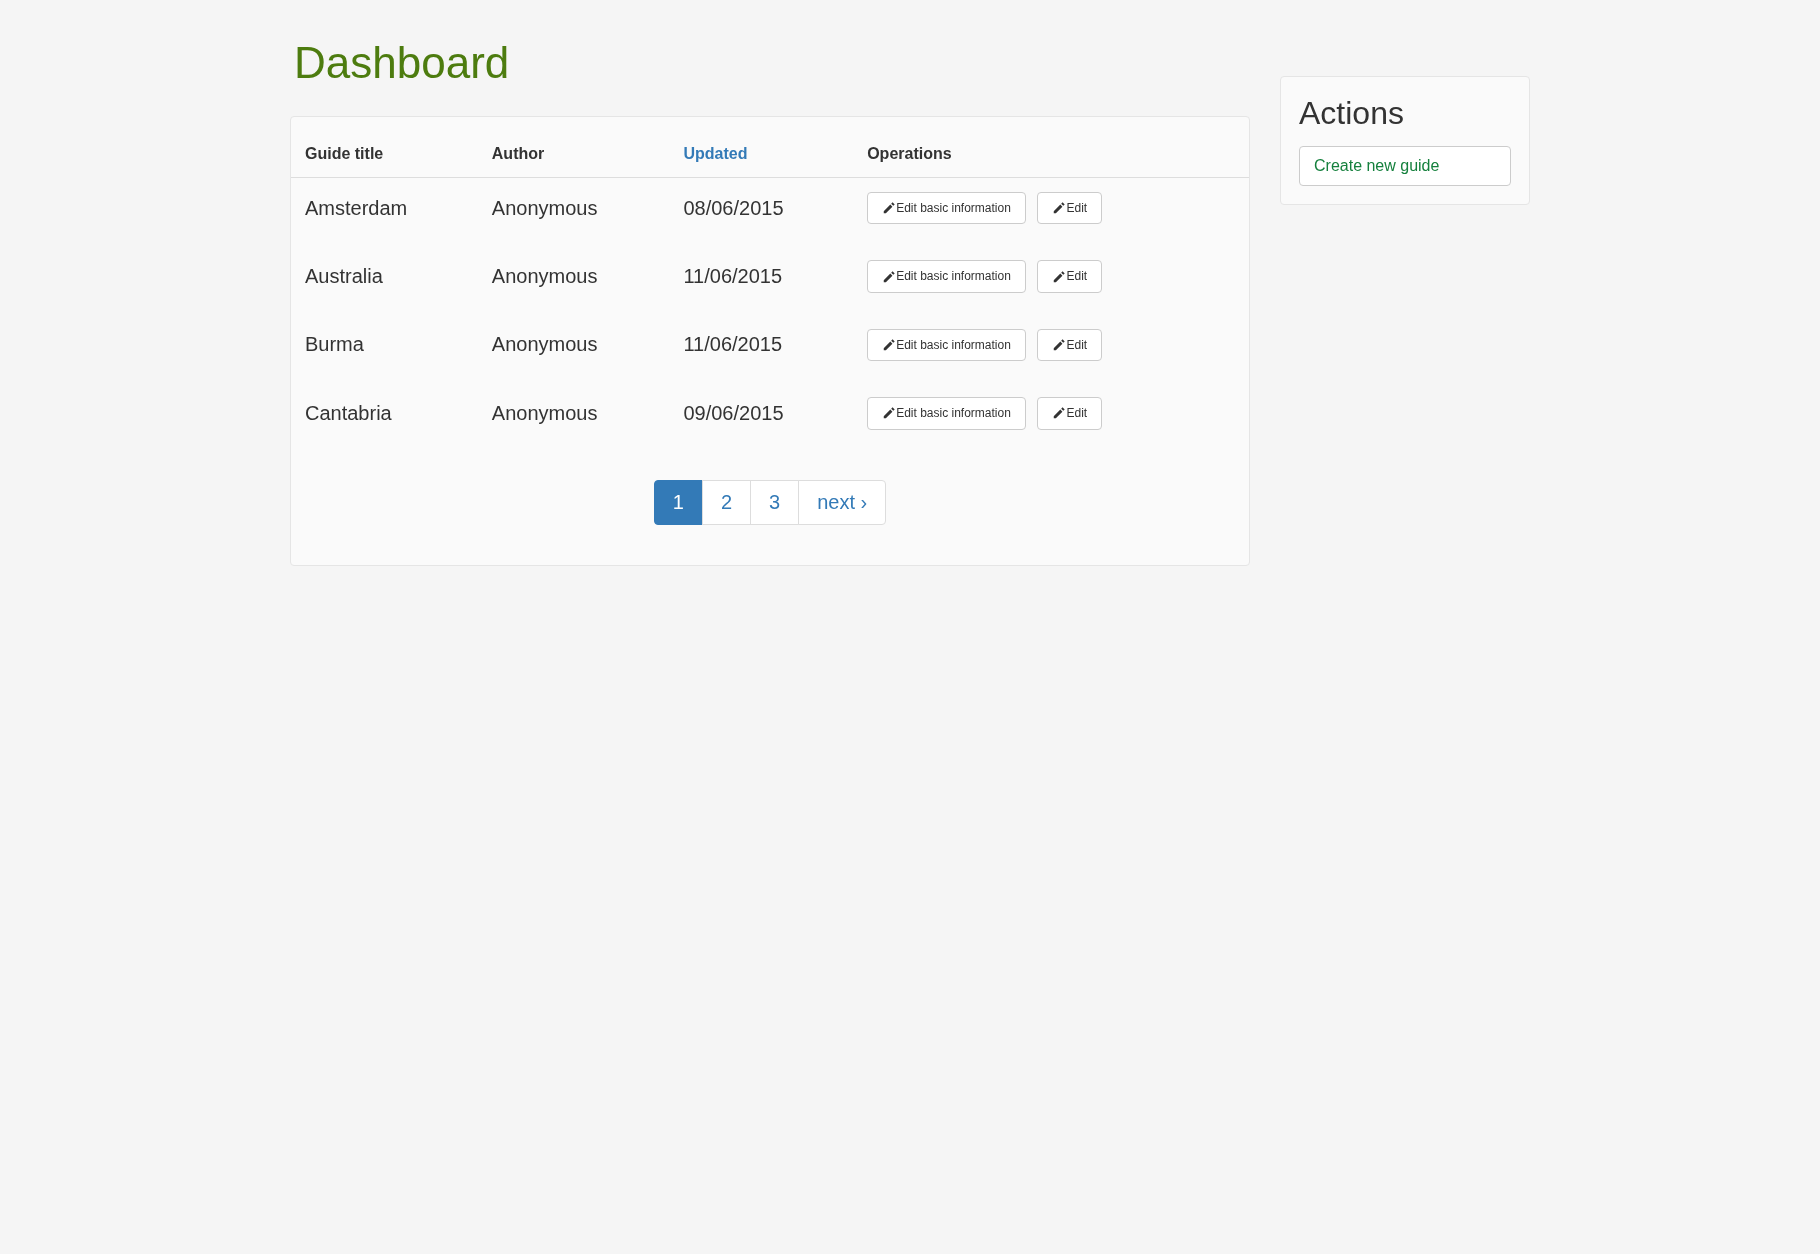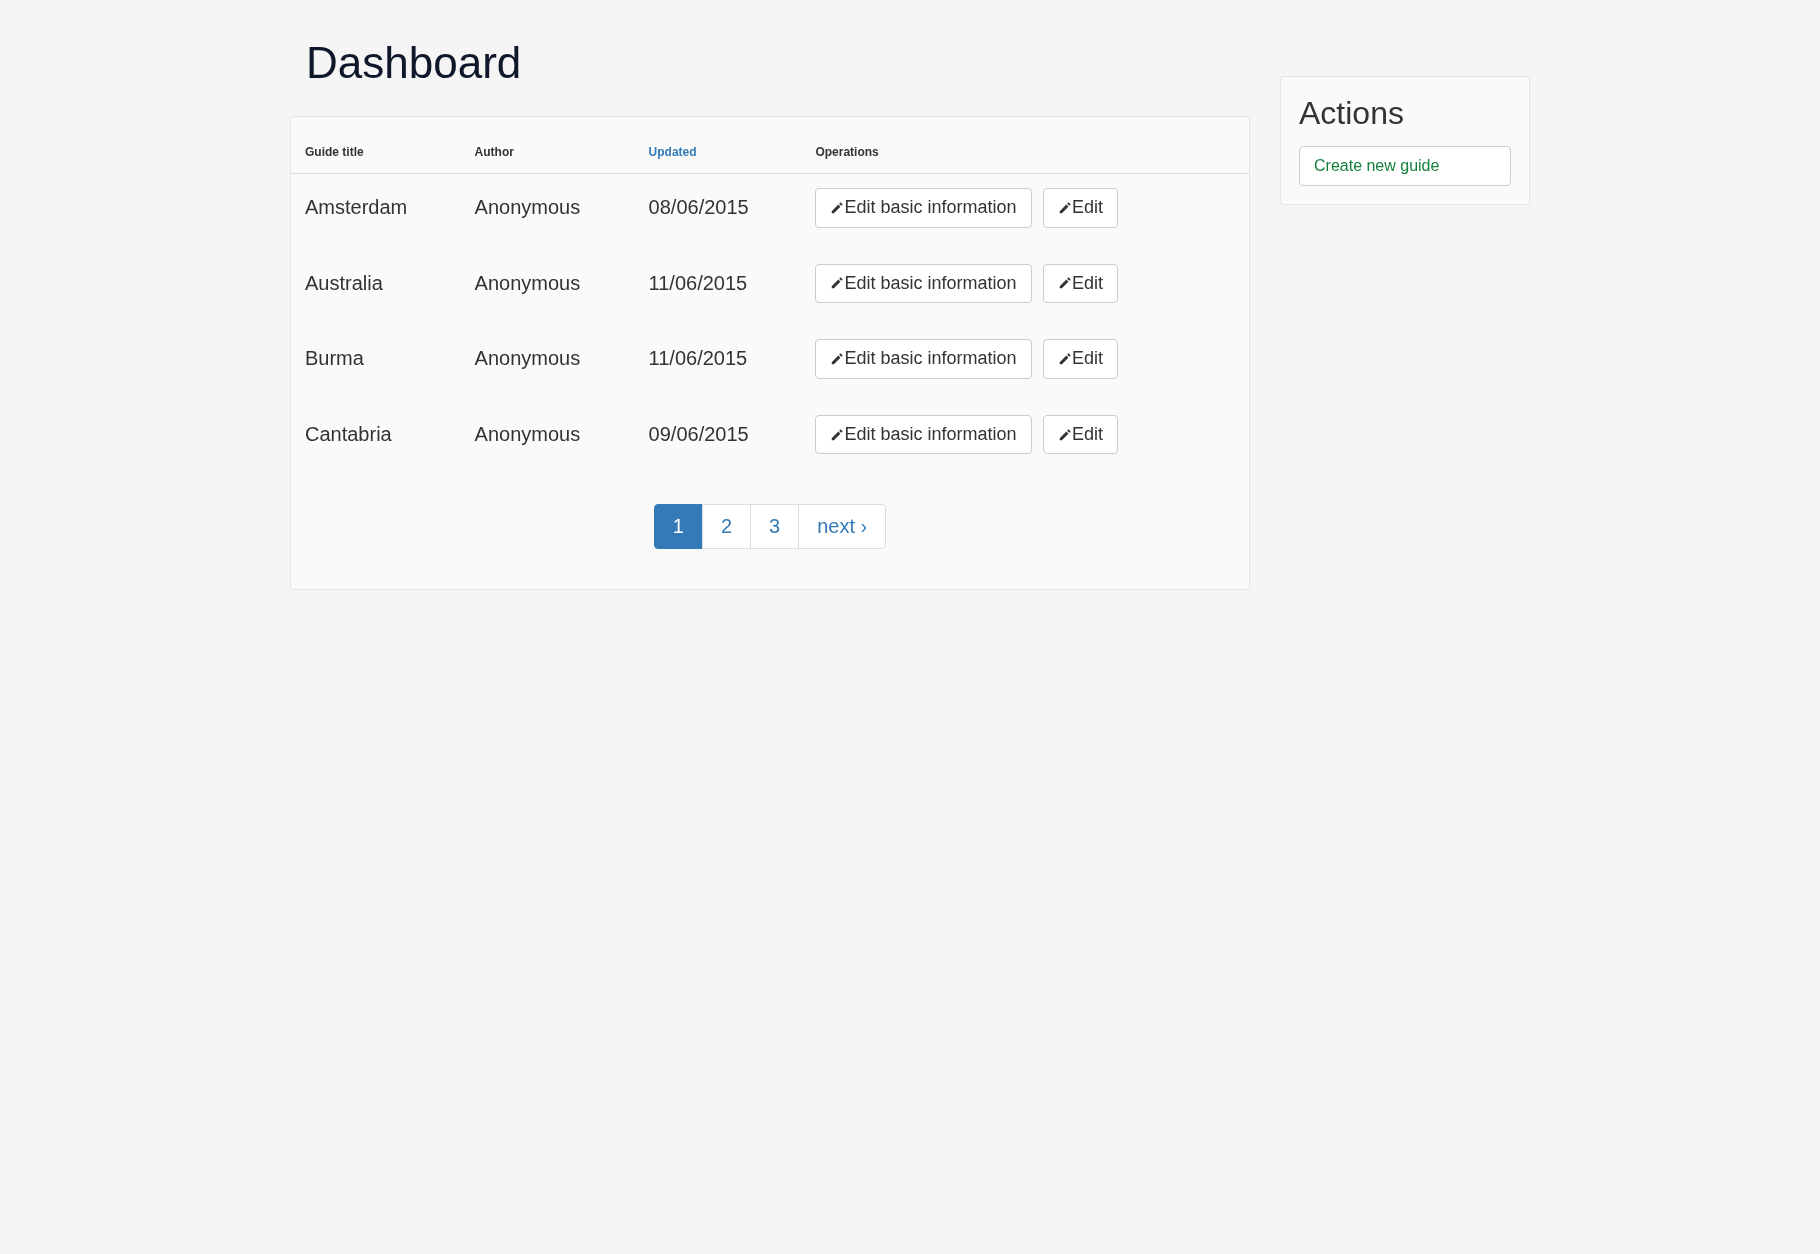--- a/index.html
+++ b/index.html
@@ -15,38 +15,38 @@
   display: flex;
   gap: 30px;
   align-items: flex-start;
 }
 .main { flex: 1; min-width: 0; }
 .sidebar { width: 250px; flex-shrink: 0; }
 
 h1.page-title {
   font-size: 44px;
   font-weight: 500;
-  color: #0f172a;
-  margin: 18px 0 28px 16px;
+  color: #4d7c0f;
+  margin: 18px 0 28px 4px;
 }
 
 .panel {
   background: #fafafa;
   border: 1px solid #e5e5e5;
   border-radius: 4px;
   padding: 18px 0 40px 0;
 }
 
 .table {
   width: 100%;
   border-collapse: collapse;
 }
 .table th {
   text-align: left;
-  font-size: 12px;
+  font-size: 16px;
   font-weight: 700;
   color: #333;
   padding: 10px 14px 14px 14px;
   border-bottom: 1px solid #ddd;
 }
 .table th.sorted { color: #337ab7; }
 
 .table td {
   padding: 14px;
   font-size: 20px;
@@ -66,21 +66,21 @@
 tbody.child-group td { font-size: 16px; padding: 10px 14px; }
 
 .ops { white-space: nowrap; }
 .btn {
   display: inline-flex;
   align-items: center;
   background: #fff;
   border: 1px solid #ccc;
   border-radius: 4px;
   padding: 8px 14px;
-  font-size: 18px;
+  font-size: 12px;
   color: #333;
   cursor: pointer;
   margin-right: 6px;
   line-height: 1.2;
 }
 .btn:last-child { margin-right: 13px; }
 .btn svg { width: 14px; height: 14px; }
 
 .pagination {
   display: flex;

